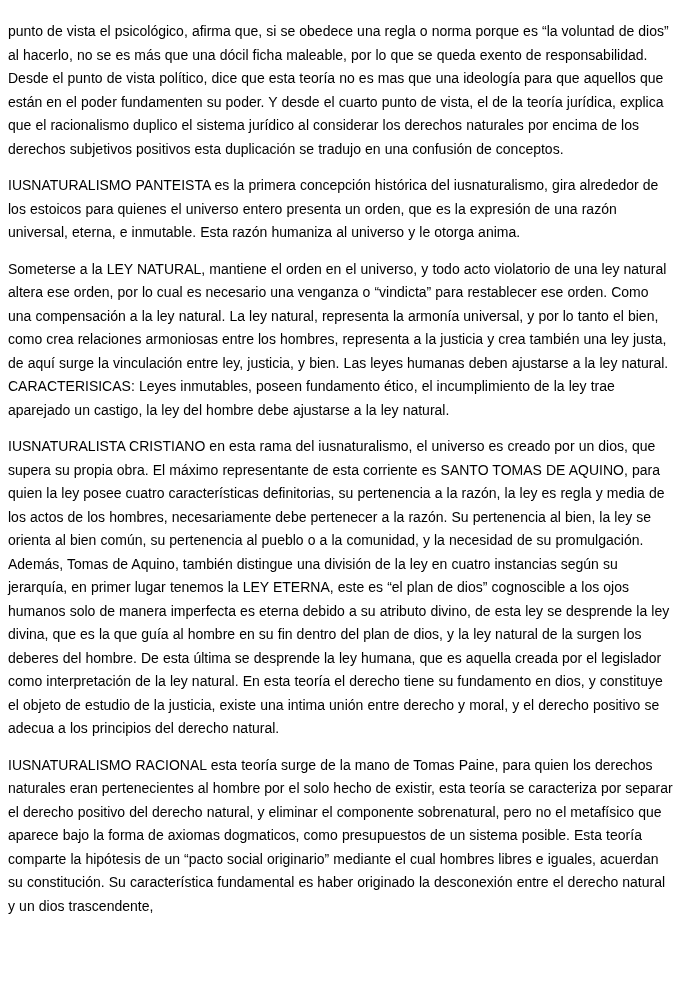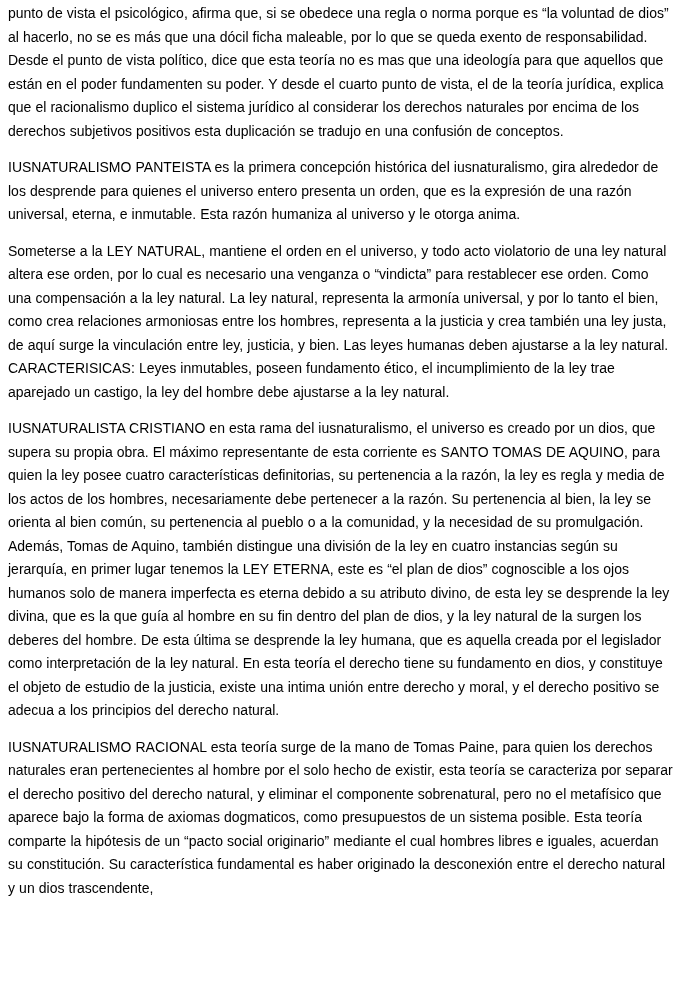--- a/index.html
+++ b/index.html
@@ -6,36 +6,36 @@
     margin: 0;
     padding: 0;
     background: #ffffff;
   }
   .page {
     box-sizing: border-box;
     width: 700px;
     height: 981px;
     background: #ffffff;
     color: #000000;
-    padding: 2px 27px 0 8px;
+    padding: 20px 27px 0 8px;
     overflow: hidden;
     font-family: "Liberation Sans", "DejaVu Sans", sans-serif;
     font-size: 14px;
     line-height: 23.5px;
     text-align: left;
     -webkit-font-smoothing: antialiased;
   }
   .page p {
     margin: 0 0 13px 0;
     white-space: normal;
     word-spacing: 0.2px;
   }
 </style>
 </head>
 <body>
 
 <div class="page">
   <p>punto de vista el psicológico, afirma que, si se obedece una regla o norma porque es “la voluntad de dios” al hacerlo, no se es más que una dócil ficha maleable, por lo que se queda exento de responsabilidad. Desde el punto de vista político, dice que esta teoría no es mas que una ideología para que aquellos que están en el poder fundamenten su poder. Y desde el cuarto punto de vista, el de la teoría jurídica, explica que el racionalismo duplico el sistema jurídico al considerar los derechos naturales por encima de los derechos subjetivos positivos esta duplicación se tradujo en una confusión de conceptos.</p>
-  <p>IUSNATURALISMO PANTEISTA es la primera concepción histórica del iusnaturalismo, gira alrededor de los desprende para quienes el universo entero presenta un orden, que es la expresión de una razón universal, eterna, e inmutable. Esta razón humaniza al universo y le otorga anima.</p>
+  <p>IUSNATURALISMO PANTEISTA es la primera concepción histórica del iusnaturalismo, gira alrededor de los estoicos para quienes el universo entero presenta un orden, que es la expresión de una razón universal, eterna, e inmutable. Esta razón humaniza al universo y le otorga anima.</p>
   <p>Someterse a la LEY NATURAL, mantiene el orden en el universo, y todo acto violatorio de una ley natural altera ese orden, por lo cual es necesario una venganza o “vindicta” para restablecer ese orden. Como una compensación a la ley natural. La ley natural, representa la armonía universal, y por lo tanto el bien, como crea relaciones armoniosas entre los hombres, representa a la justicia y crea también una ley justa, de aquí surge la vinculación entre ley, justicia, y bien.  Las leyes humanas deben ajustarse a la ley natural. CARACTERISICAS: Leyes inmutables, poseen fundamento ético, el incumplimiento de la ley trae aparejado un castigo, la ley del hombre debe ajustarse a la ley natural.</p>
   <p>IUSNATURALISTA CRISTIANO en esta rama del iusnaturalismo, el universo es creado por un dios, que supera su propia obra. El máximo representante de esta corriente es SANTO TOMAS DE AQUINO, para quien la ley posee cuatro características definitorias, su pertenencia a la razón, la ley es regla y media de los actos de los hombres, necesariamente debe pertenecer a la razón. Su pertenencia al bien, la ley se orienta al bien común, su pertenencia al pueblo o a la comunidad, y la necesidad de su promulgación. Además, Tomas de Aquino, también distingue una división de la ley en cuatro instancias según su jerarquía, en primer lugar tenemos la LEY ETERNA, este es “el plan de dios” cognoscible a los ojos humanos solo de manera imperfecta es eterna debido a su atributo divino, de esta ley se desprende la ley divina, que es la que guía al hombre en su fin dentro del plan de dios, y la ley natural de la surgen los deberes del hombre. De esta última se desprende la ley humana, que es aquella creada por el legislador como interpretación de la ley natural. En esta teoría el derecho tiene su fundamento en dios, y constituye el objeto de estudio de la justicia, existe una intima unión entre derecho y moral, y el derecho positivo se adecua a los principios del derecho natural.</p>
   <p>IUSNATURALISMO RACIONAL esta teoría surge de la mano de Tomas Paine, para quien los derechos naturales eran pertenecientes al hombre por el solo hecho de existir, esta teoría se caracteriza por separar el derecho positivo del derecho natural, y eliminar el componente sobrenatural, pero no el metafísico que aparece bajo la forma de axiomas dogmaticos, como presupuestos de un sistema posible. Esta teoría comparte la hipótesis de un “pacto social originario” mediante el cual hombres libres e iguales, acuerdan su constitución. Su característica fundamental es haber originado la desconexión entre el derecho natural y un dios trascendente,</p>
 </div>
 
 </body></html>

